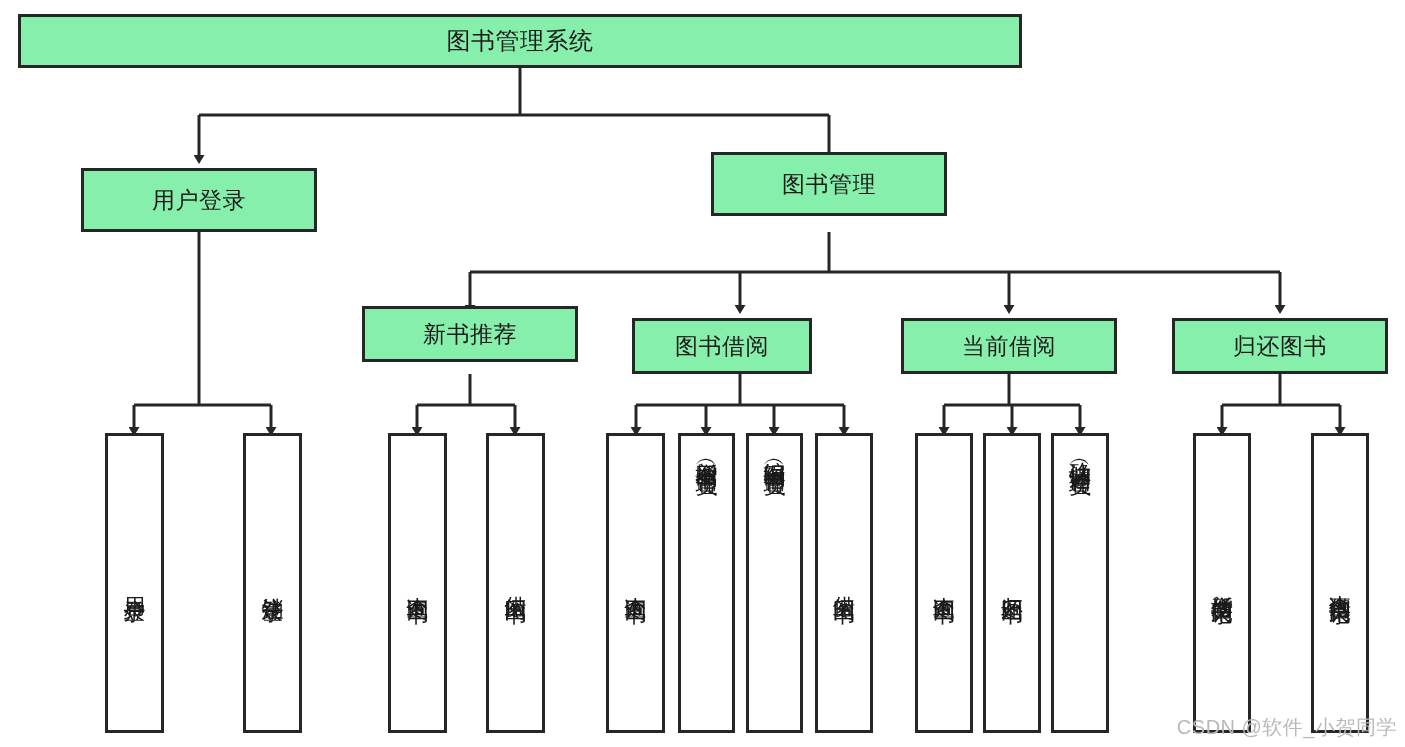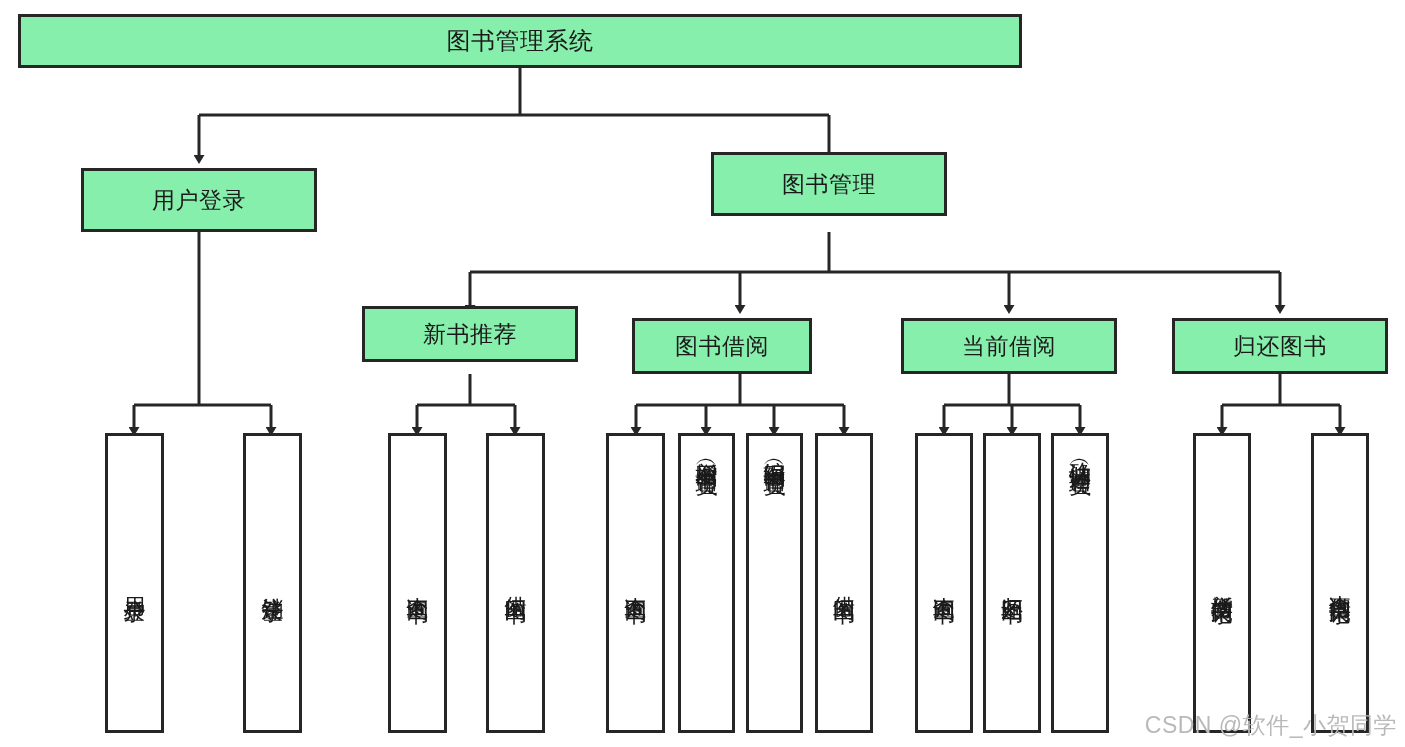--- a/index.html
+++ b/index.html
@@ -64,21 +64,21 @@
     white-space: nowrap;
   }
   .leaf.centered {
     align-items: center;
     padding-top: 0;
   }
   #watermark {
     position: absolute;
     right: 8px;
     bottom: 6px;
-    font-size: 23px;
+    font-size: 20px;
     color: #b9b9b9;
     letter-spacing: 0.5px;
     white-space: nowrap;
     text-align: right;
   }
 </style>
 </head>
 <body>
 
 <div id="canvas">

